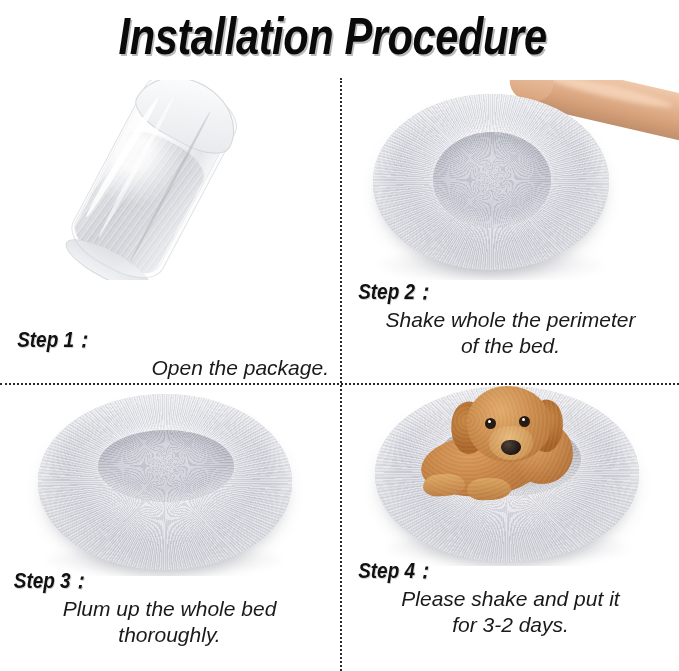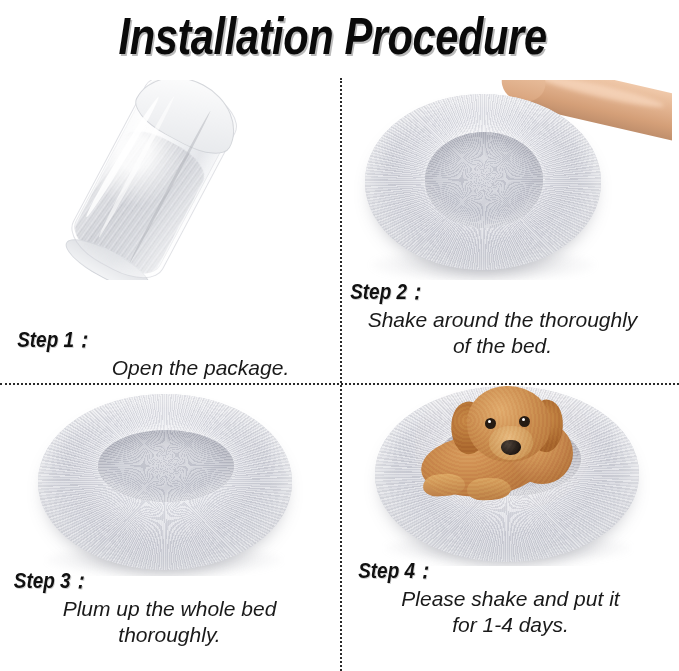--- a/index.html
+++ b/index.html
@@ -61,21 +61,21 @@
     border-top: 2px dotted #2b2b2b;
   }
 
   
   .quad {
     position: absolute;
     width: 339px;
     height: 287px;
   }
   .quad.q1 { left: 0;   top: 80px; }
-  .quad.q2 { left: 333px; top: 80px; }
+  .quad.q2 { left: 341px; top: 80px; }
   .quad.q3 { left: 0;   top: 386px; height: 285px; }
   .quad.q4 { left: 341px; top: 376px; height: 285px; }
 
   .photo {
     position: absolute;
     left: 0;
     top: 0;
     width: 339px;
     height: 200px;
     overflow: hidden;
@@ -114,21 +114,21 @@
     font-family: "Liberation Sans", sans-serif;
     font-style: italic;
     font-weight: normal;
     font-size: 21px;
     line-height: 26px;
     color: #1a1a1a;
     text-align: center;
     padding: 3px 10px 0 10px;
     white-space: pre-line;
   }
-  .quad.q1 .step-desc { text-align: center; padding-left: 72px; }
+  .quad.q1 .step-desc { text-align: right; padding-left: 72px; }
 
   
 
   
   .pkg {
     position: absolute;
     left: 52px;
     top: 8px;
     width: 210px;
     height: 185px;
@@ -438,21 +438,21 @@
       <div class="bed bed-outer">
         <div class="bed-fur-texture"></div>
         <div class="bed-rim-shadow"></div>
       </div>
       <div class="bed-inner">
         <div class="bed-inner-fur"></div>
       </div>
     </div>
     <div class="caption">
       <div class="step-label">Step 2：</div>
-      <div class="step-desc">Shake around the thoroughly
+      <div class="step-desc">Shake whole the perimeter
 of the bed.</div>
     </div>
   </div>
 
   <div class="quad q3">
     <div class="photo">
       <div class="bed bed-ground-shadow"></div>
       <div class="bed bed-outer">
         <div class="bed-fur-texture"></div>
         <div class="bed-rim-shadow"></div>
@@ -491,17 +491,17 @@
         <div class="dog-part dog-eye-r"></div>
         <div class="dog-part dog-eye-gl-l"></div>
         <div class="dog-part dog-eye-gl-r"></div>
         <div class="dog-part dog-nose"></div>
         <div class="dog-tex"></div>
       </div>
     </div>
     <div class="caption">
       <div class="step-label">Step 4：</div>
       <div class="step-desc">Please shake and put it
-for 1-4 days.</div>
+for 3-2 days.</div>
     </div>
   </div>
 
 </div>
 
 </body></html>

